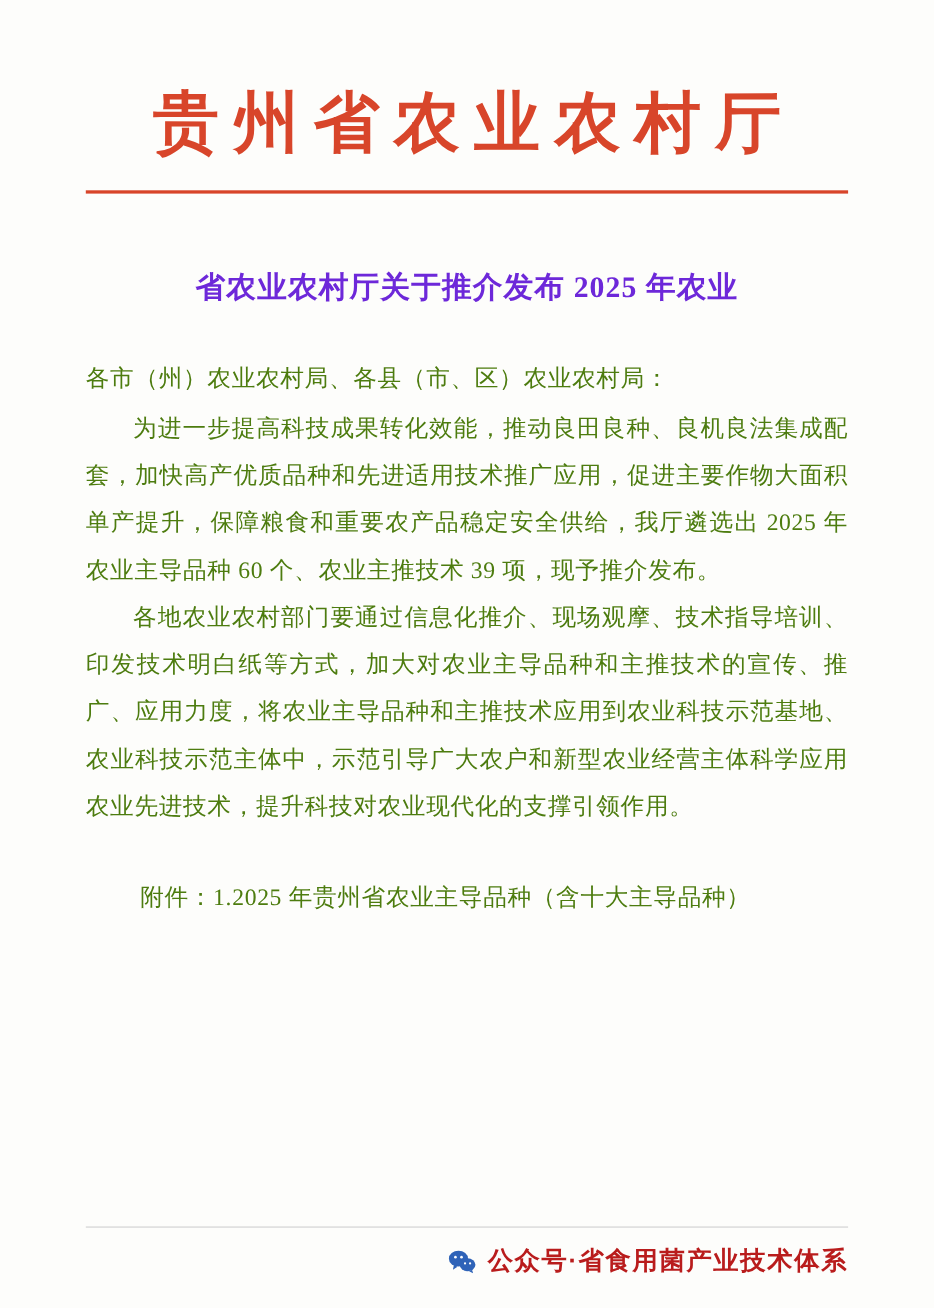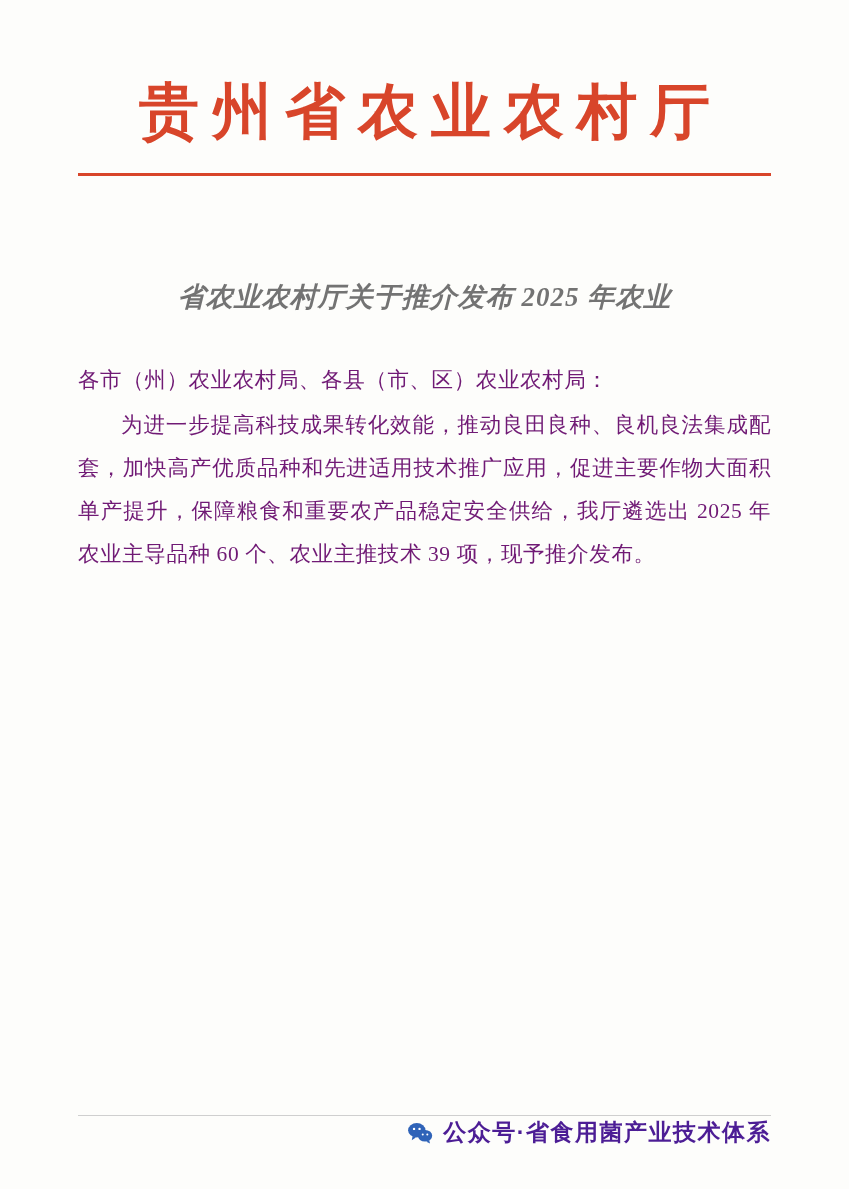--- a/index.html
+++ b/index.html
@@ -41,40 +41,39 @@
   }
   .letterhead-rule {
     margin: 26px 0 0 0;
     height: 3px;
     background: #d8452a;
     width: 100%;
   }
 
   
   .doc-title {
-    margin-top: 98px;
+    margin-top: 62px;
     text-align: center;
     font-weight: 700;
     font-size: 27px;
     line-height: 1.75;
     letter-spacing: 1px;
-    color: #737373;
-    font-style: italic;
+    color: #6d28d9;
   }
   .doc-title .line {
     display: block;
   }
 
   
   .body-block {
     margin-top: 38px;
     font-size: 21.5px;
     line-height: 2.0;
     letter-spacing: 0.6px;
-    color: #701a75;
+    color: #4d7c0f;
     text-align: justify;
     text-justify: inter-ideograph;
   }
   .salutation {
     margin: 0 0 2px 0;
   }
   .para {
     margin: 0;
     text-indent: 2em;
   }
@@ -98,25 +97,25 @@
     position: absolute;
     left: 78px;
     right: 78px;
     top: 14px;
     height: 1px;
     background: #cfcfcf;
   }
   .footer-mark {
     position: absolute;
     right: 78px;
-    top: 16px;
+    top: 30px;
     display: flex;
     align-items: center;
     gap: 10px;
-    color: #4c1d95;
+    color: #b91c1c;
     font-size: 23px;
     font-weight: 700;
     letter-spacing: 1.5px;
     font-family: "Liberation Sans", sans-serif;
     text-align: center;
   }
   .wechat-icon {
     width: 26px;
     height: 22px;
     display: inline-block;
@@ -134,20 +133,22 @@
     <div class="letterhead-rule"></div>
   </div>
 
   <div class="doc-title">
     <span class="line">省农业农村厅关于推介发布 2025 年农业</span>
   </div>
 
   <div class="body-block">
     <p class="salutation">各市（州）农业农村局、各县（市、区）农业农村局：</p>
     <p class="para">为进一步提高科技成果转化效能，推动良田良种、良机良法集成配套，加快高产优质品种和先进适用技术推广应用，促进主要作物大面积单产提升，保障粮食和重要农产品稳定安全供给，我厅遴选出 2025 年农业主导品种 60 个、农业主推技术 39 项，现予推介发布。</p>
+    <p class="para">各地农业农村部门要通过信息化推介、现场观摩、技术指导培训、印发技术明白纸等方式，加大对农业主导品种和主推技术的宣传、推广、应用力度，将农业主导品种和主推技术应用到农业科技示范基地、农业科技示范主体中，示范引导广大农户和新型农业经营主体科学应用农业先进技术，提升科技对农业现代化的支撑引领作用。</p>
+    <p class="attachment">附件：1.2025 年贵州省农业主导品种（含十大主导品种）</p>
   </div>
 
   <div class="footer">
     <div class="footer-rule"></div>
     <div class="footer-mark">
       <span class="wechat-icon">
         <svg viewBox="0 0 28 24" width="26" height="22" aria-hidden="true">
           <ellipse cx="10.5" cy="9" rx="9.5" ry="7.8" fill="#2f63b8"></ellipse>
           <polygon points="6,15 5,20 9.5,17" fill="#2f63b8"></polygon>
           <circle cx="7.5" cy="7.5" r="1.3" fill="#ffffff"></circle>

